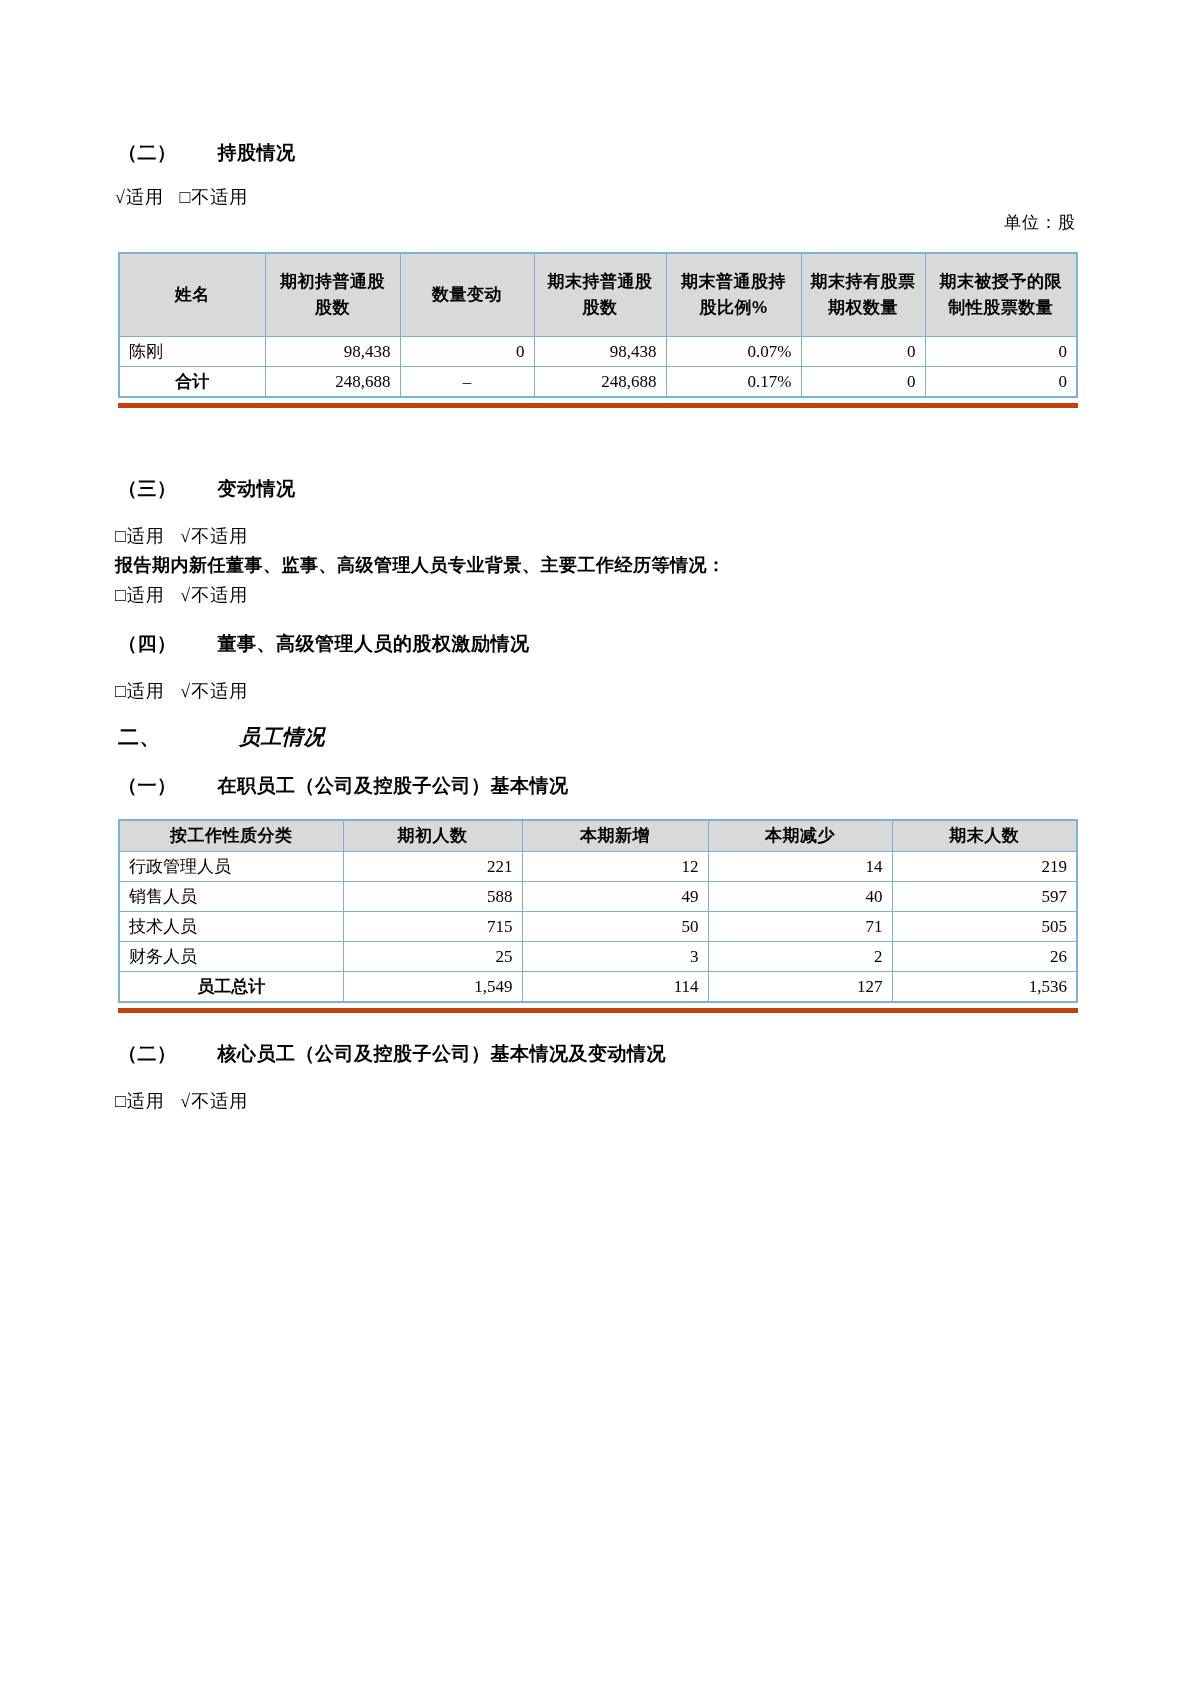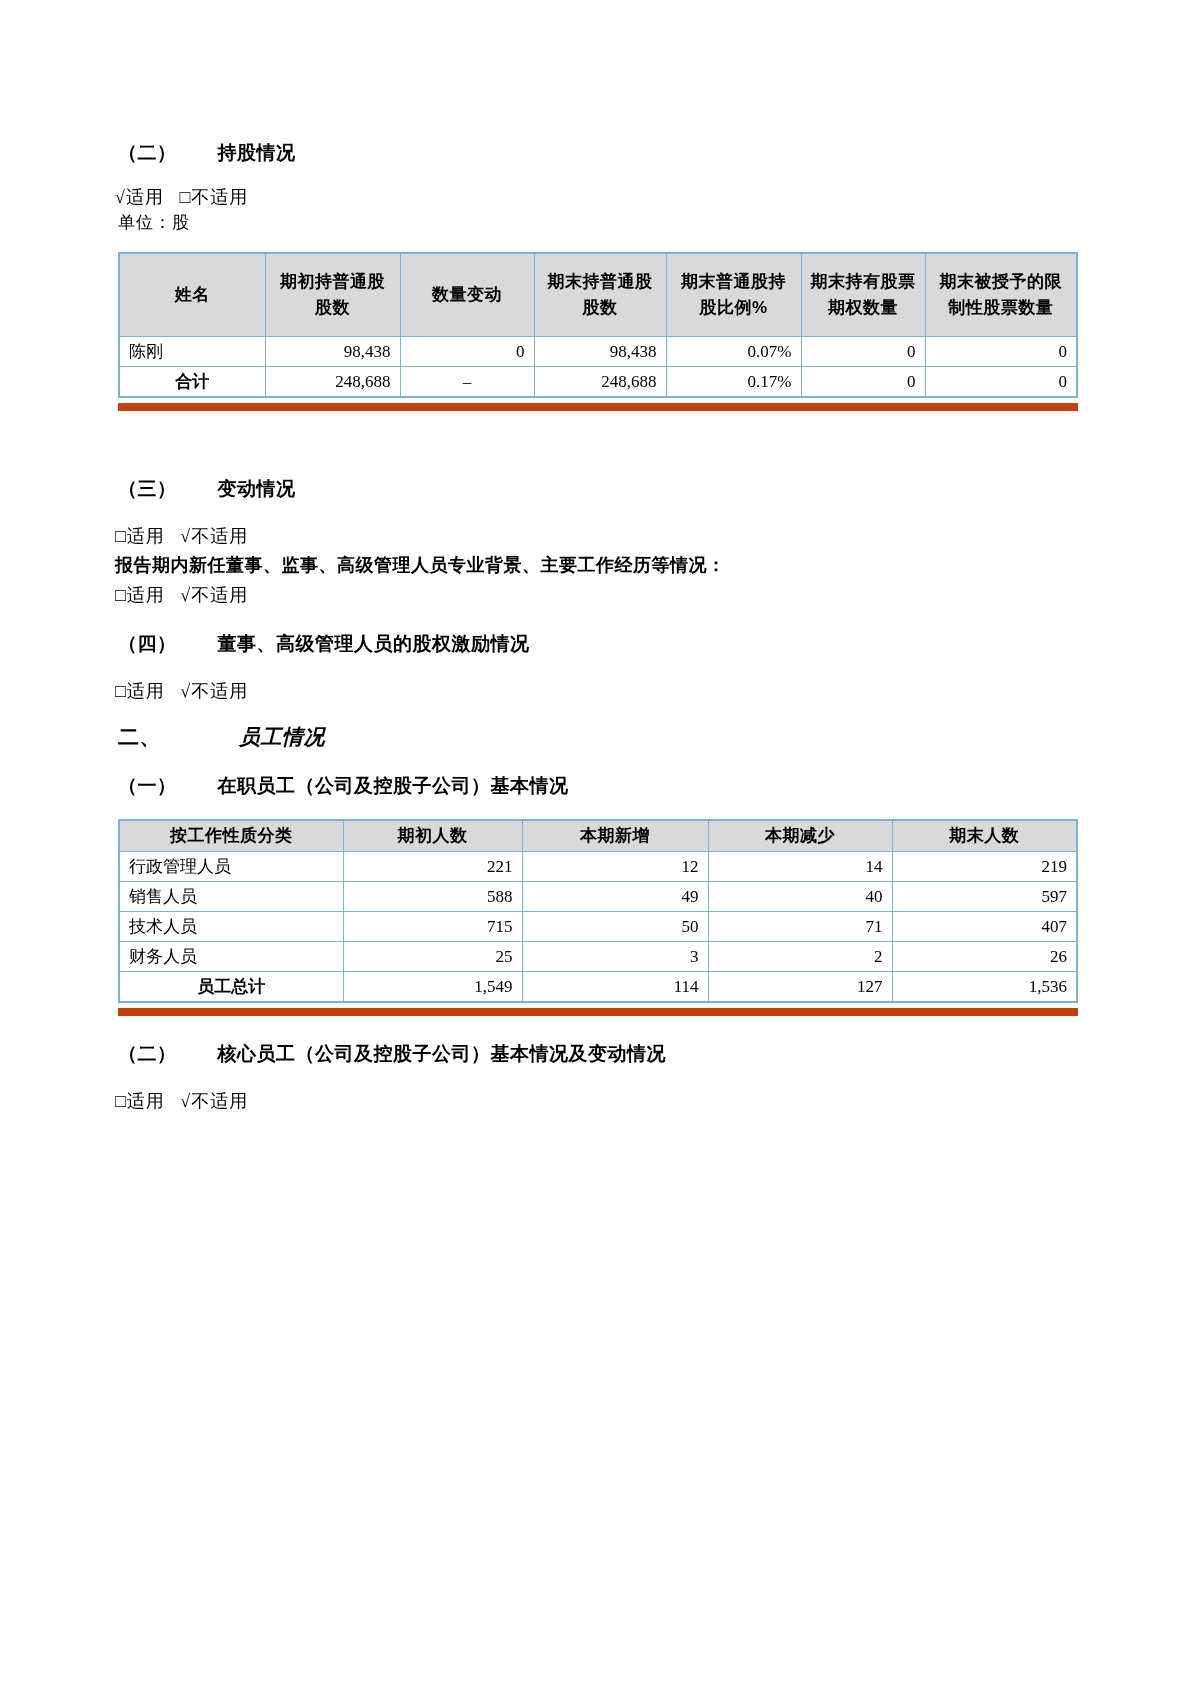--- a/index.html
+++ b/index.html
@@ -40,27 +40,28 @@
     font-family:"Liberation Sans","DejaVu Sans",sans-serif;
     font-weight:700;
     font-size:18px;
     letter-spacing:0.5px;
     white-space:nowrap;
   }
 
   .unit-line {
     left:118px; width:958px;
     font-size:17px;
+    text-align:right;
     letter-spacing:1px;
   }
 
   
   .twrap {
     left:118px; width:960px;
-    border-bottom:8px solid #c2410c;
+    border-bottom:5px solid #c2410c;
     padding-bottom:5px;
   }
   table {
     border-collapse:collapse;
     table-layout:fixed;
     width:958px;
     border:2px solid #7EB1D6;
   }
   th, td {
     border:1px solid #7EB1D6;
@@ -198,21 +199,21 @@
           <td class="cell-num">588</td>
           <td class="cell-num">49</td>
           <td class="cell-num">40</td>
           <td class="cell-num">597</td>
         </tr>
         <tr>
           <td class="cell-left">技术人员</td>
           <td class="cell-num">715</td>
           <td class="cell-num">50</td>
           <td class="cell-num">71</td>
-          <td class="cell-num">407</td>
+          <td class="cell-num">505</td>
         </tr>
         <tr>
           <td class="cell-left">财务人员</td>
           <td class="cell-num">25</td>
           <td class="cell-num">3</td>
           <td class="cell-num">2</td>
           <td class="cell-num">26</td>
         </tr>
         <tr>
           <td class="cell-total-label">员工总计</td>

